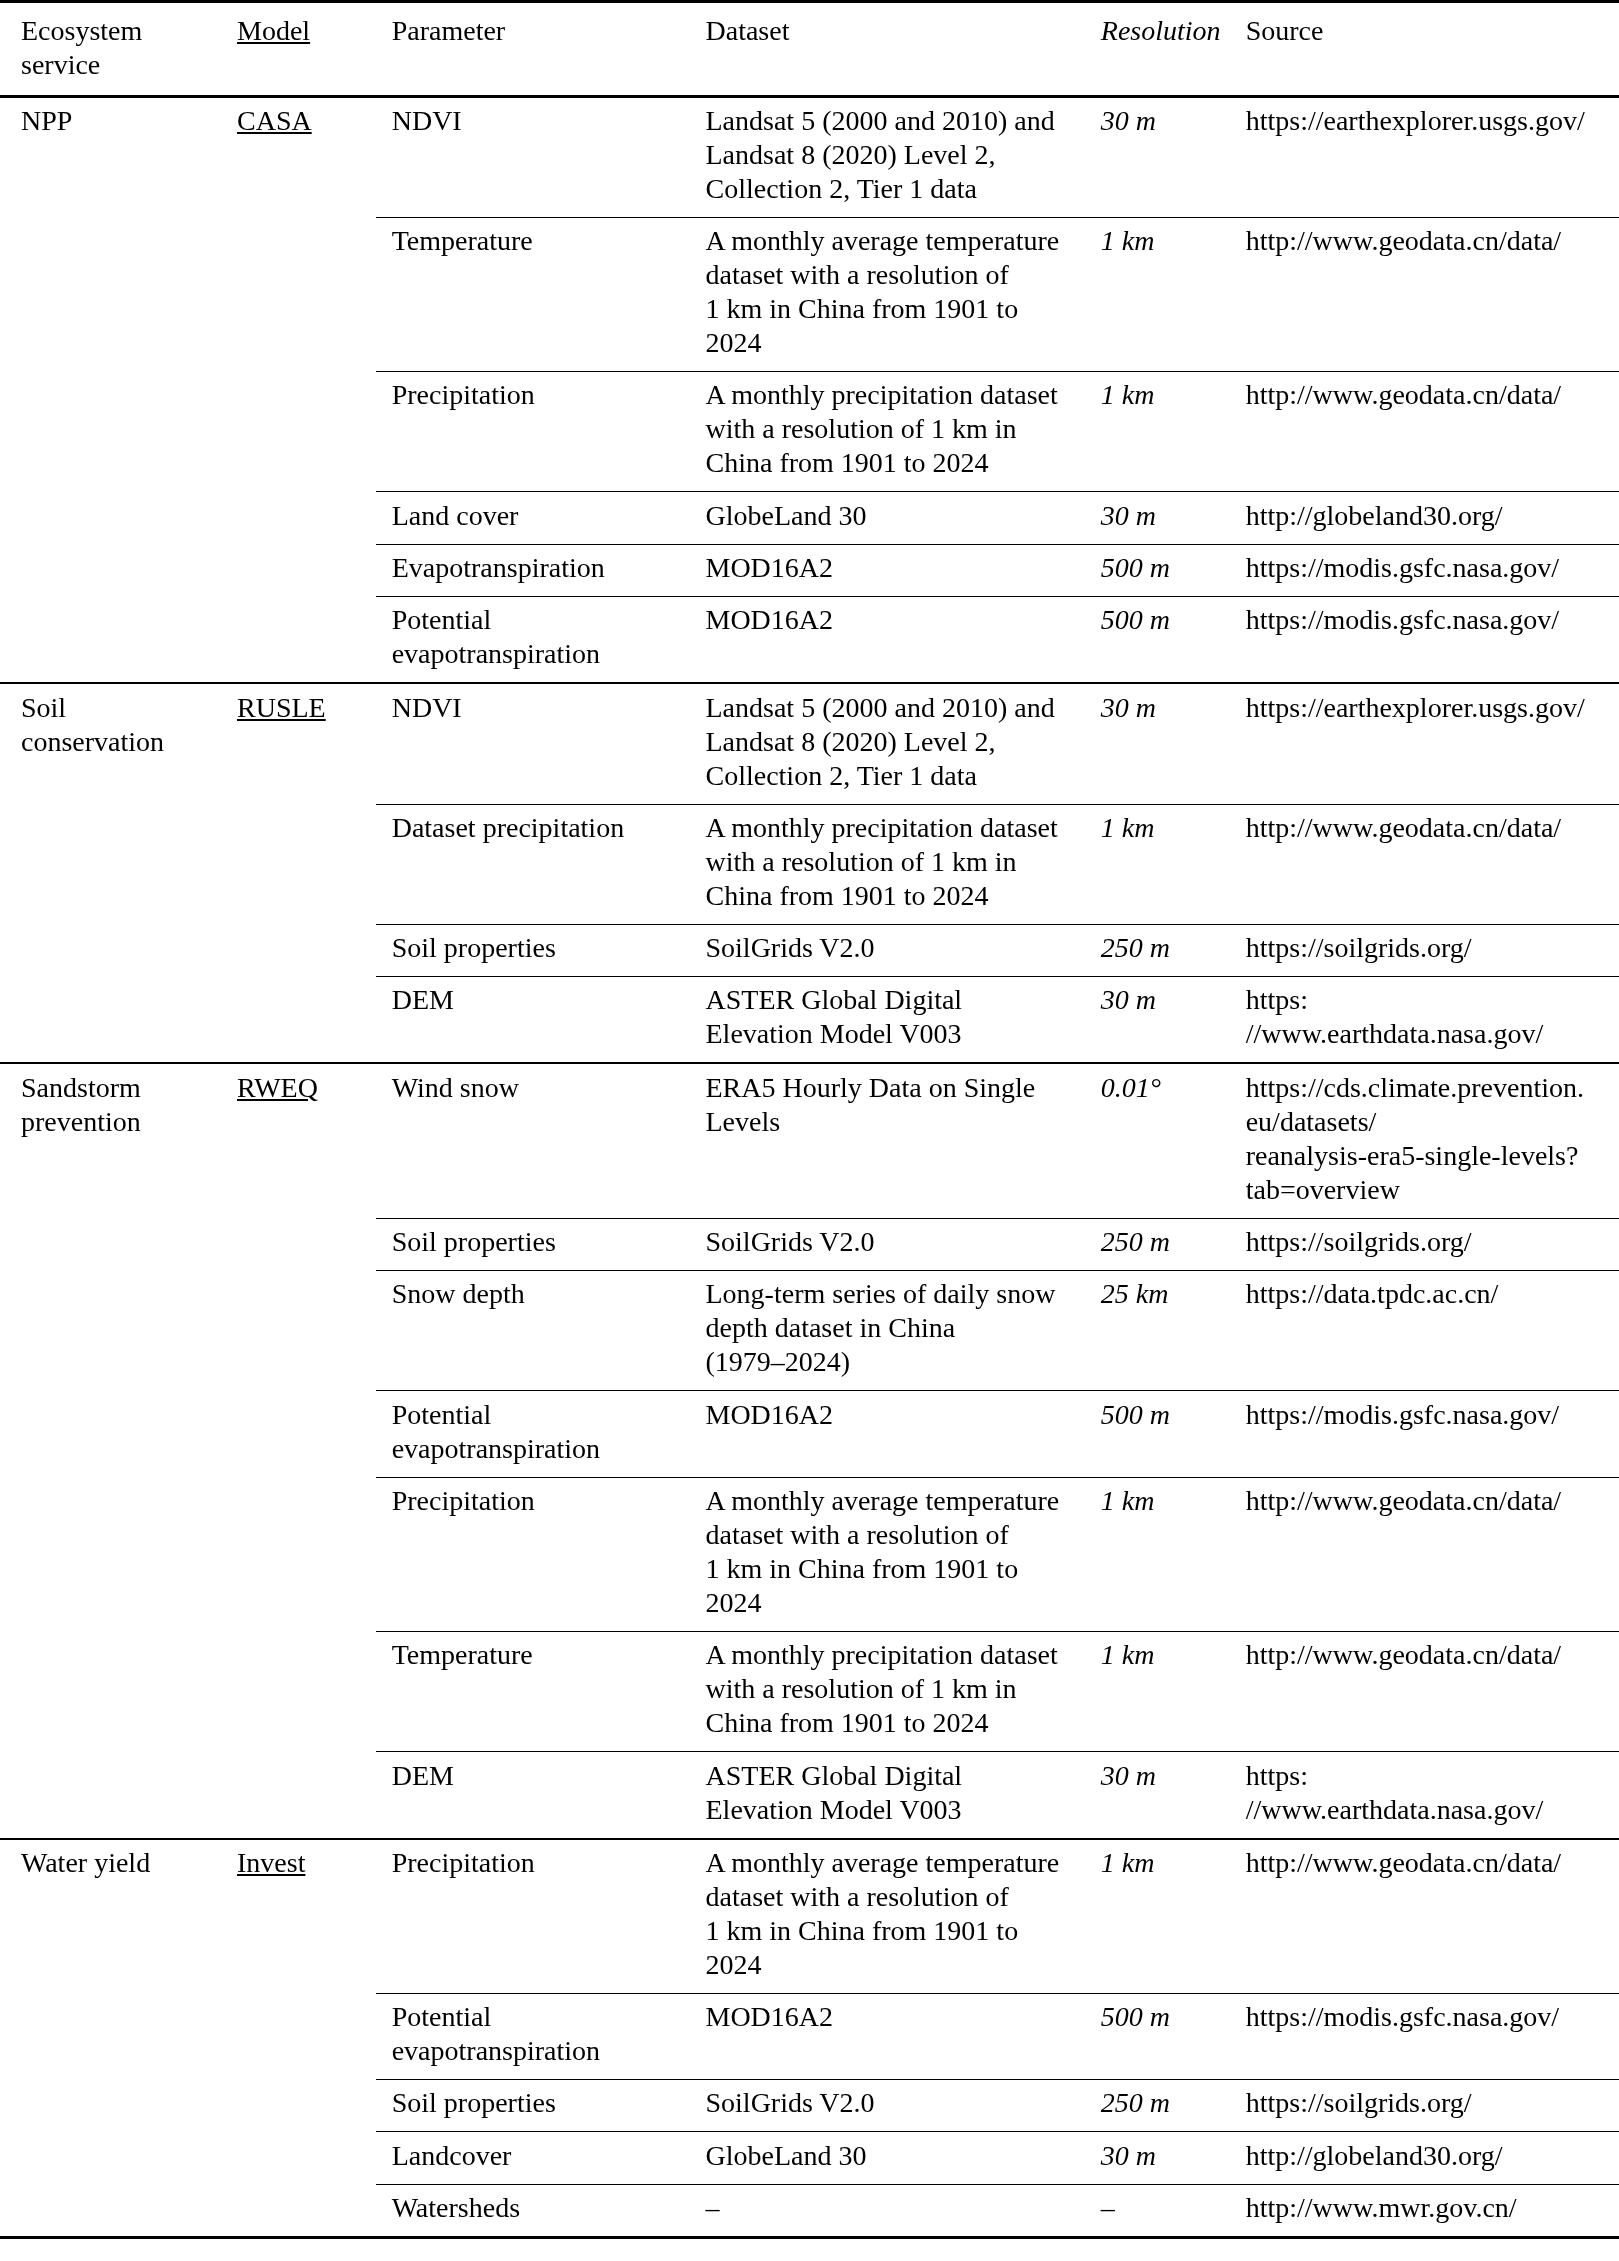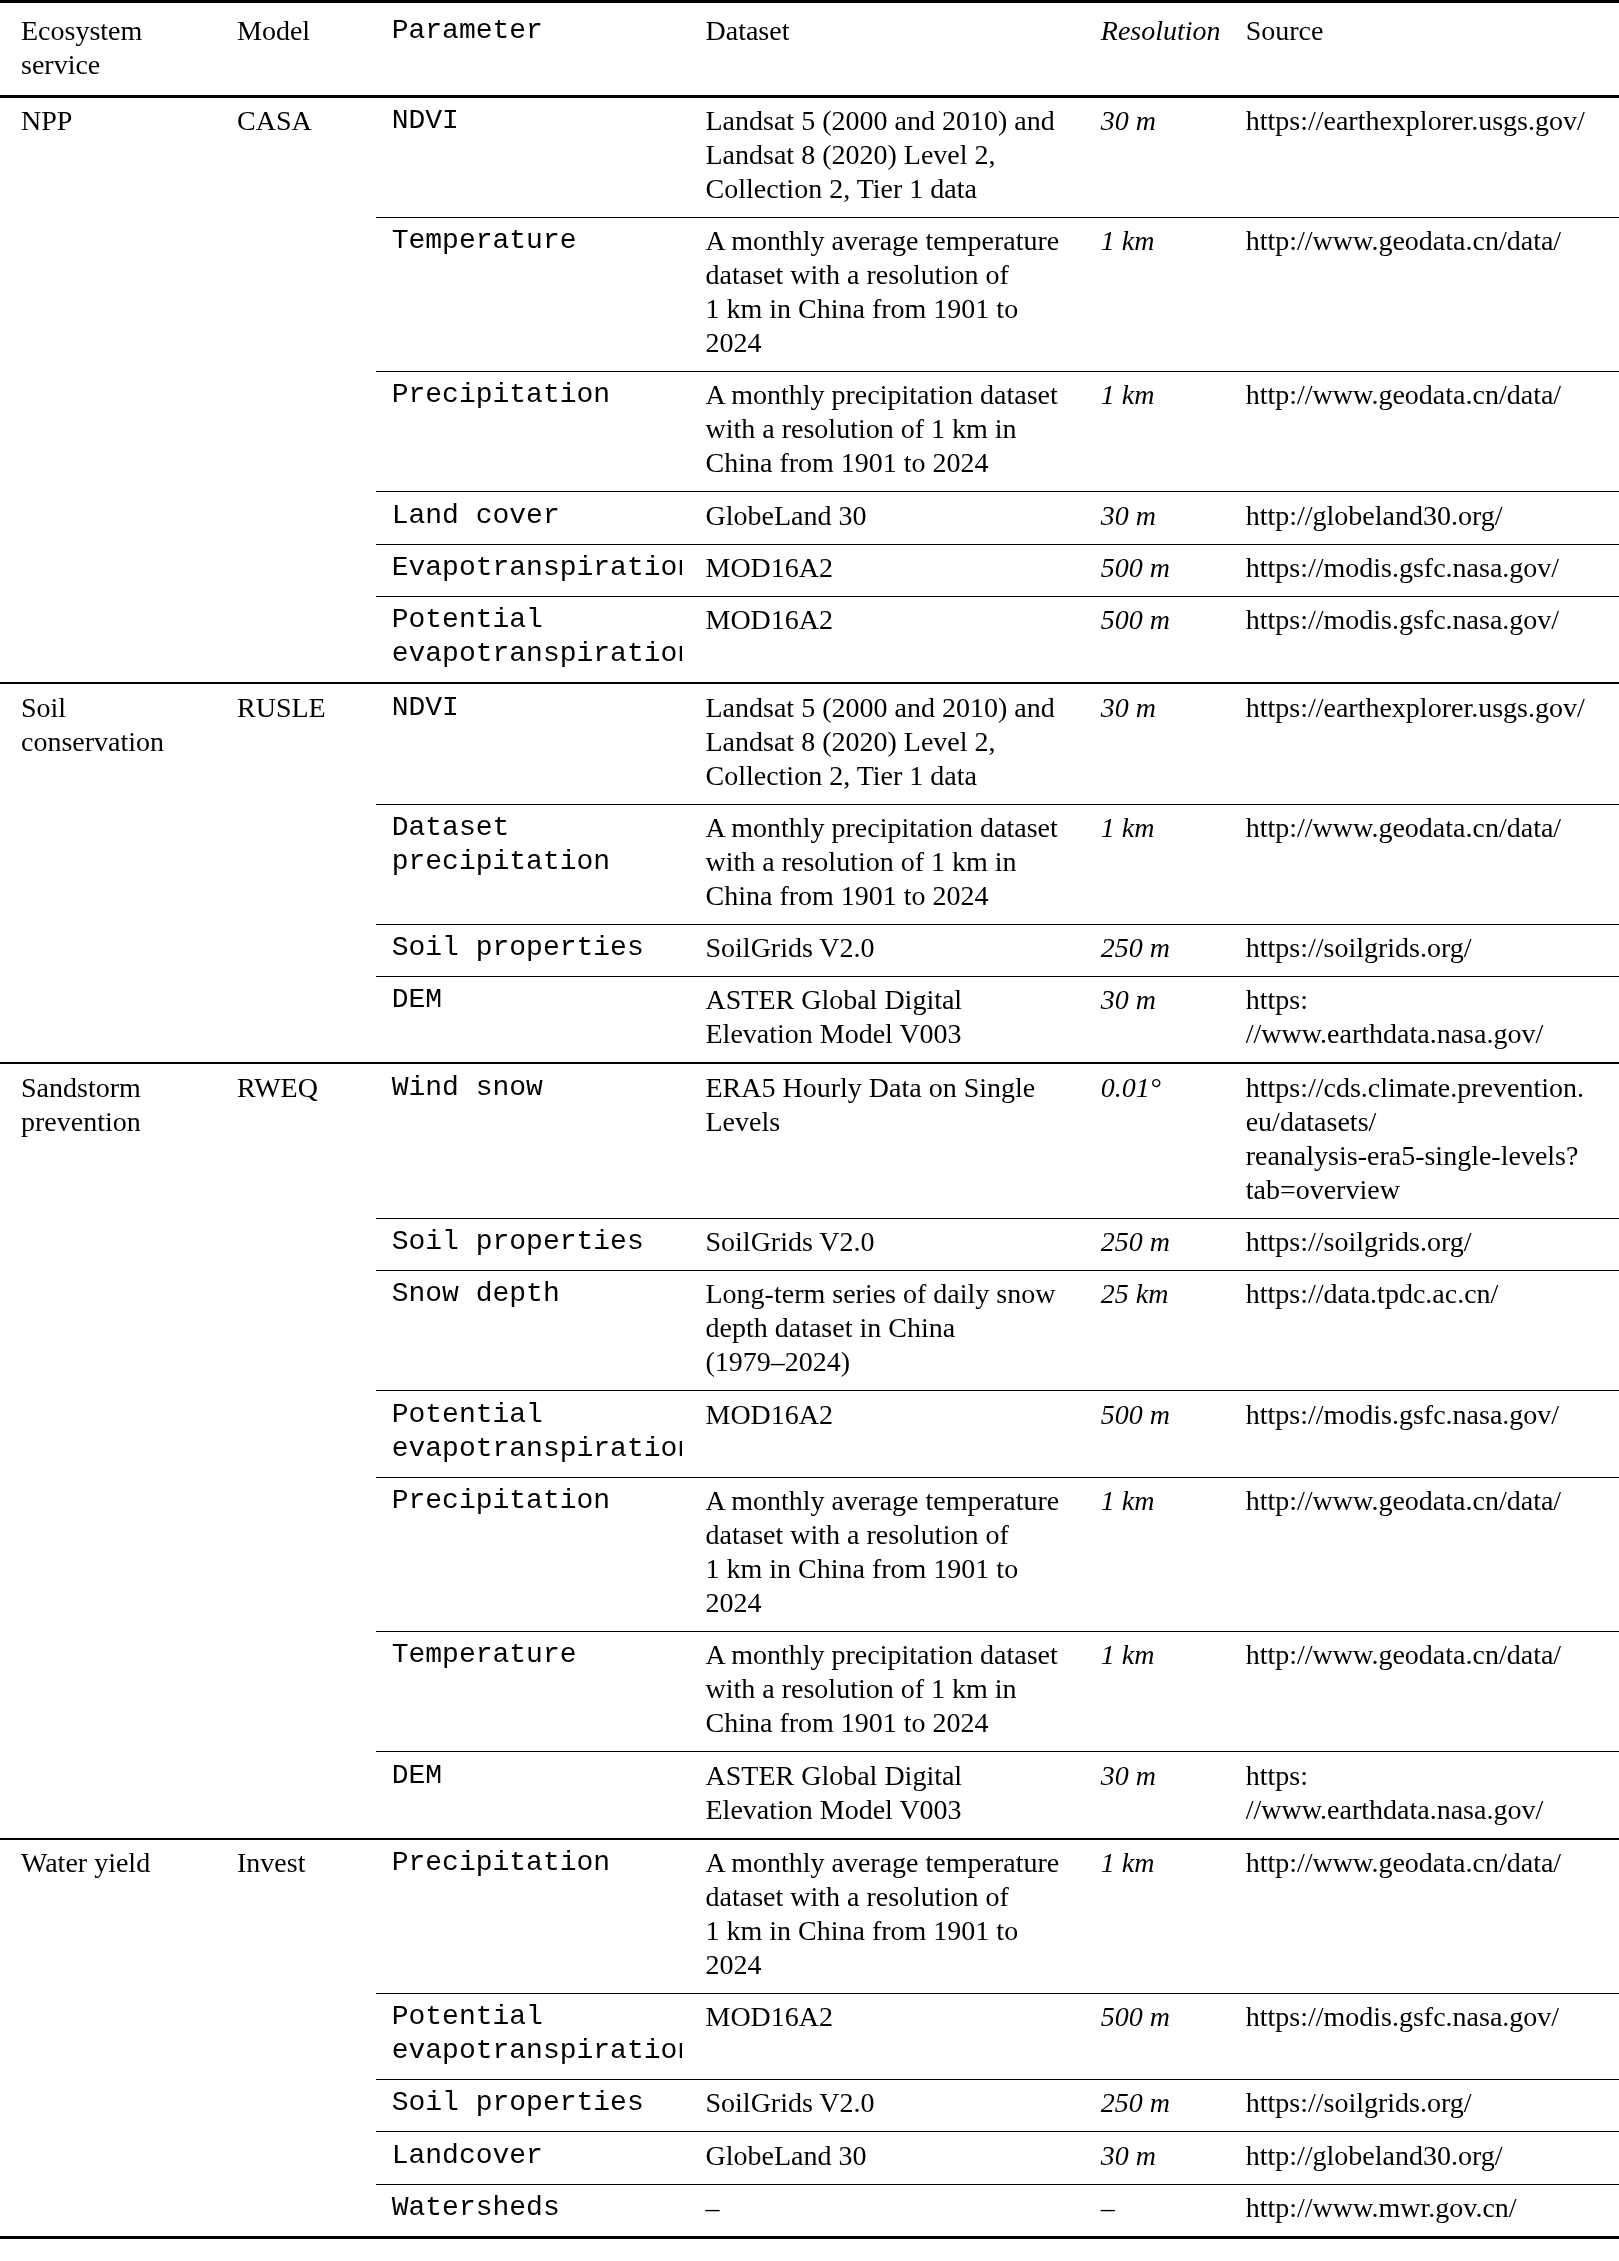--- a/index.html
+++ b/index.html
@@ -29,22 +29,22 @@
     padding: 6.3px 7.8px 11px 0;
     overflow: hidden;
   }
   thead th {
     border-bottom: 3.1px solid #000;
     padding-top: 11px;
     padding-bottom: 12.5px;
   }
   
   .c1 { padding-left: 21px; }
-  .c2 { padding-left: 18px; }
-  .c3 { padding-left: 15.7px; font-family: Liberation Mono, monospace; }
+  .c2 { padding-left: 18px; text-decoration: underline; }
+  .c3 { padding-left: 15.7px; }
   .c4 { padding-left: 23.5px; }
   .c5 { padding-left: 11.8px; font-style: italic; }
   .c6 { padding-left: 15.7px; }
   
   tr.group-first td { border-top: 2.4px solid #000; }
   
   tr.sub td { border-top: 1.6px solid #000; }
 </style>
 </head>
 <body>

